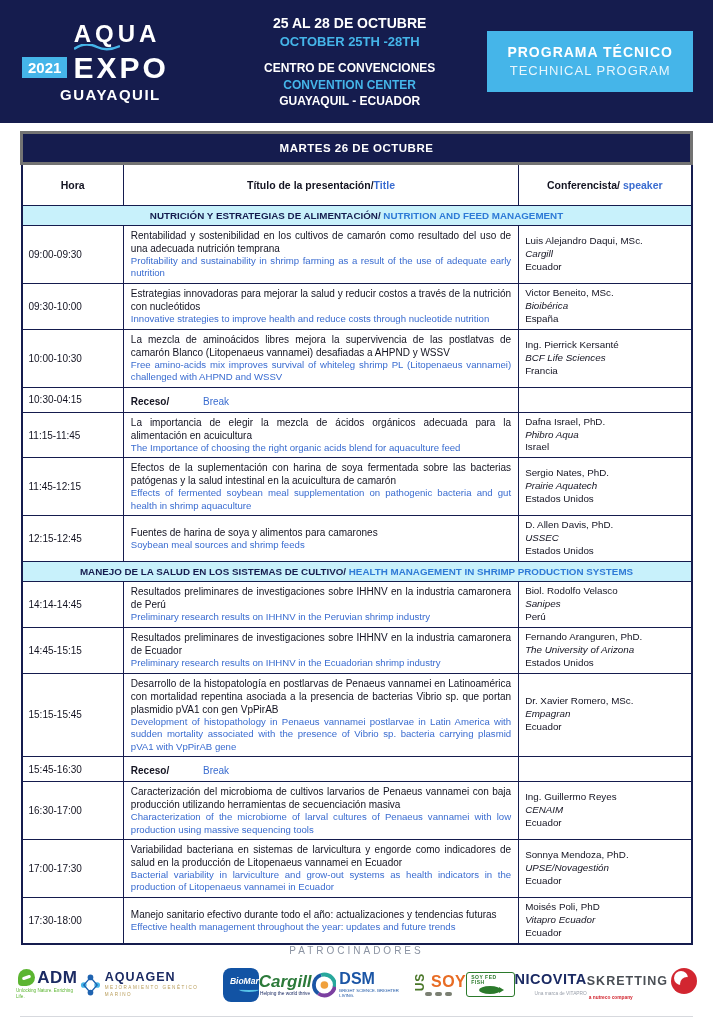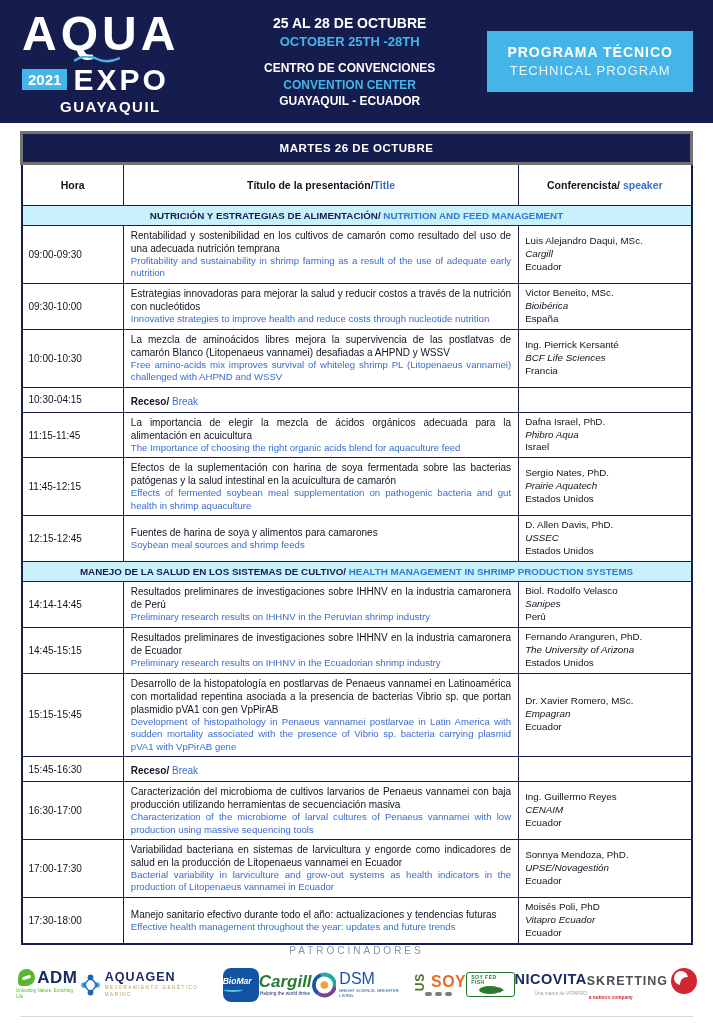--- a/index.html
+++ b/index.html
@@ -5,21 +5,21 @@
   * { margin:0; padding:0; box-sizing:border-box; }
   html,body { width:713px; }
   body {
     font-family:"Liberation Sans", sans-serif;
     background:#ffffff; height:1024px; overflow:hidden;
     color:#131321;
   }
   
   .topbar { background:#151c4e; height:123px; display:flex; align-items:center; padding:0 14px 0 22px; }
   .logo { width:190px; display:flex; flex-direction:column; line-height:1; }
-  .logo-aqua { color:#fff; font-weight:bold; font-size:48px; letter-spacing:4px; }
+  .logo-aqua { color:#fff; font-weight:bold; font-size:24px; letter-spacing:4px;text-align:center; }
   .logo-wave { margin:-2px 0 2px 52px; }
   .logo-row2 { display:flex; align-items:center; gap:6px; }
   .logo-year { background:#45b5e9; color:#fff; font-weight:bold; font-size:15px; padding:3px 6px; }
   .logo-expo { color:#fff; font-weight:bold; font-size:30px; letter-spacing:3px; }
   .logo-city { color:#fff; font-weight:bold; font-size:15px; letter-spacing:1.5px; margin:4px 0 0 38px; }
   .center-info { flex:1; text-align:center; line-height:1.35; }
   .ci-es-bold { color:#fff; font-weight:bold; font-size:14px; }
   .ci-en { color:#45b5e9; font-size:13px; font-weight:bold; }
   .ci-gap { height:10px; }
   .ci-white { color:#fff; font-size:12px; font-weight:bold; }
@@ -34,44 +34,44 @@
   .col-head td { font-weight:bold; font-size:10.5px; text-align:center; padding:14px 4px; }
   .head-en { color:#3a6cd0; }
   .section-cell { background:#c8f1fb; text-align:center; font-weight:bold; font-size:9.8px; padding:4px 2px; }
   .sec-es { color:#151c4e; }
   .sec-en { color:#2e7ad6; }
   .time-cell { width:15.2%; font-size:10px; padding:2px 2px 2px 6px; font-weight:500; }
   .title-cell { width:59%; padding:3px 7px; }
   .title-es { font-size:10px; line-height:1.3; text-align:justify; color:#131321; }
   .title-en { font-size:9.6px; line-height:1.3; text-align:justify; color:#3a6cd0; }
   .break-es { font-weight:bold; font-size:10px; }
-  .break-en { color:#3a6cd0; font-size:10px; }
+  .break-en { color:#3a6cd0; font-size:10px;margin-left:31px; }
   .speaker-cell { width:25.8%; padding:3px 6px; font-size:9.8px; line-height:1.32; }
   .sp-name { color:#131321; }
   .sp-org { font-style:italic; color:#131321; }
   .sp-country { color:#131321; }
   
   .sponsors-heading { text-align:center; color:#8b93a2; font-size:10px; letter-spacing:3px; margin-top:0; }
   .sponsors-row { display:flex; align-items:center; justify-content:space-between; margin:6px 16px 0 16px; height:46px; }
   .sp-item { display:flex; flex-direction:column; align-items:center; justify-content:center; line-height:1; }
   .adm-top { display:flex; align-items:center; gap:2px; }
   .adm-leaf { width:17px; height:17px; border-radius:50% 50% 50% 4px; background:#5cb531; position:relative; }
   .adm-leaf::after { content:""; position:absolute; left:4px; top:7px; width:9px; height:3px; background:#fff; border-radius:2px; transform:rotate(-20deg); }
   .adm-word { color:#1b2a63; font-weight:bold; font-size:17px; letter-spacing:.5px; }
   .adm-tag { color:#5cb531; font-size:4.6px; margin-top:2px; align-self:flex-start; line-height:1.4; }
   .aquagen-box { display:flex; align-items:center; gap:4px; }
   .aquagen-word { color:#1b2a63; font-weight:bold; font-size:12.5px; letter-spacing:1px; }
   .aquagen-tag { color:#b79b57; font-size:4.6px; letter-spacing:1.5px; line-height:1.5; margin-top:2px; }
-  .biomar-sq { width:36px; height:34px; background:#1253a4; border-radius:8px; display:flex; align-items:flex-start; justify-content:center; flex-direction:column; }
+  .biomar-sq { width:36px; height:34px; background:#1253a4; border-radius:8px; display:flex; align-items:flex-end; justify-content:center; flex-direction:column; }
   .biomar-word { color:#fff; font-style:italic; font-weight:bold; font-size:8.5px; }
   .biomar-swirl { width:20px; height:5px; border-radius:50%; border-bottom:2px solid #57c3e8; margin-top:1px; }
   .cargill-word { color:#2c7a3a; font-weight:bold; font-size:17px; font-style:italic; }
   .cargill-tag { font-size:4.8px; color:#1b2a63; margin-top:2px; }
   .dsm-box { display:flex; align-items:center; gap:3px; }
-  .dsm-word { color:#1b55a5; font-weight:normal; font-size:16px; }
+  .dsm-word { color:#1b55a5; font-weight:bold; font-size:16px; }
   .dsm-tag { font-size:4.2px; color:#1b55a5; margin-top:2px; align-self:flex-end; }
   .ussoy-box { display:flex; align-items:flex-start; gap:1px; }
   .ussoy-us { color:#4a7729; font-weight:bold; font-size:12px; transform:rotate(-90deg) translate(-2px,0); letter-spacing:1px; }
   .ussoy-soy { color:#e86c24; font-weight:bold; font-size:16px; letter-spacing:.5px; }
   .ussoy-icons { display:flex; gap:3px; margin-top:2px; }
   .ussoy-icons i { width:7px; height:4px; background:#7a7f72; border-radius:2px; display:block; }
   .soyfed-box { border:1px solid #2b7a2b; border-radius:3px; padding:2px 4px; display:flex; flex-direction:column; align-items:center; gap:1px; }
   .soyfed-word { color:#2b7a2b; font-weight:bold; font-size:5px; letter-spacing:.5px; }
   .soyfed-fish { width:22px; height:8px; background:#2b7a2b; border-radius:50%; position:relative; }
   .soyfed-fish::after { content:""; position:absolute; right:-3px; top:1px; border-left:5px solid #2b7a2b; border-top:3px solid transparent; border-bottom:3px solid transparent; }

